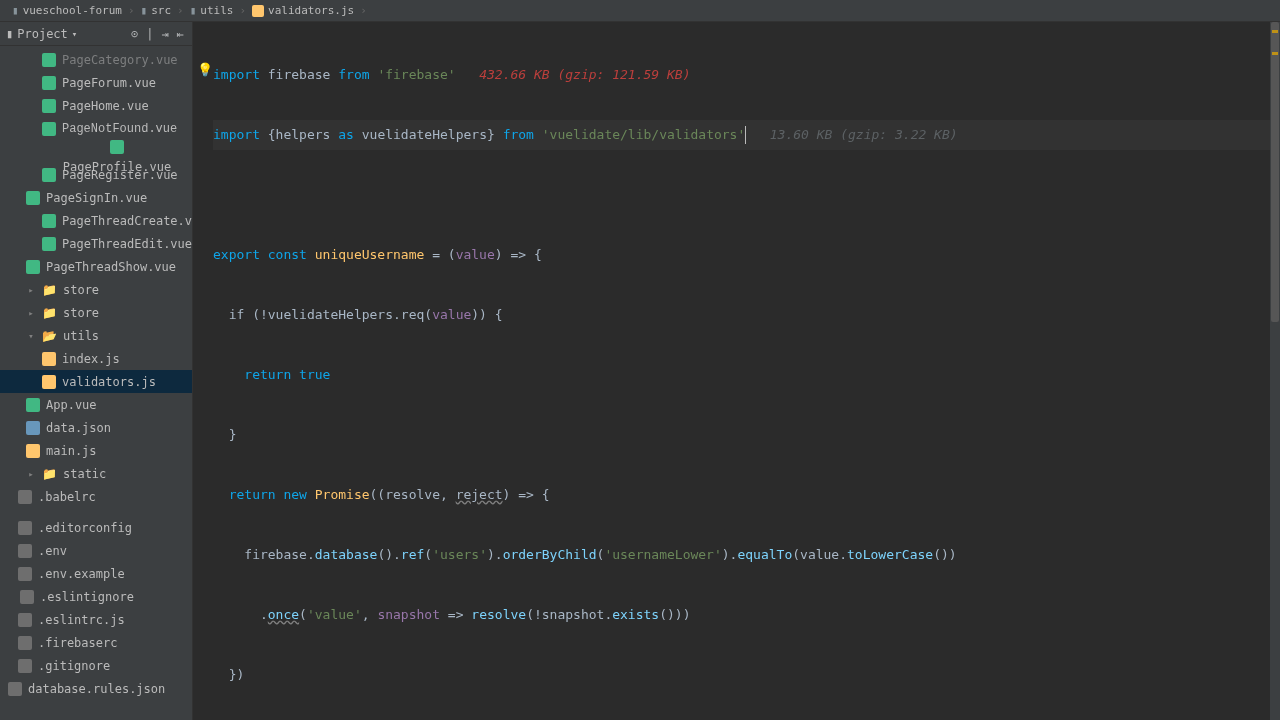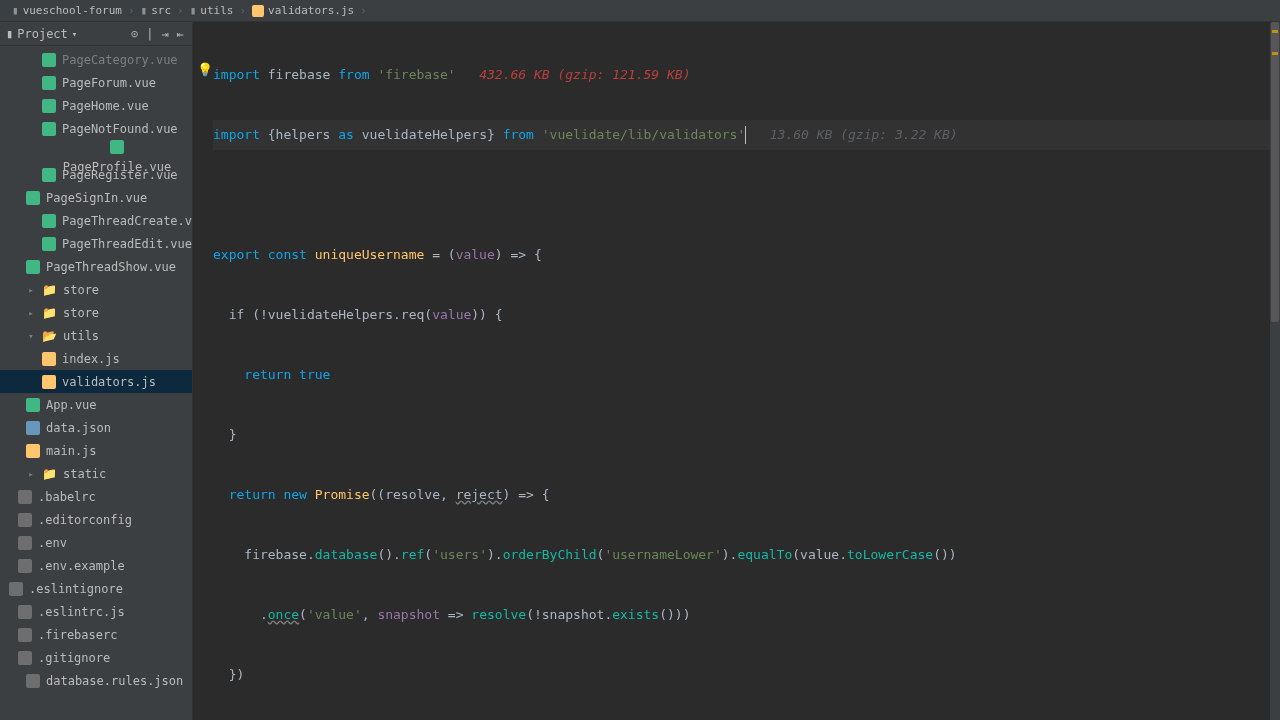--- a/index.html
+++ b/index.html
@@ -76,21 +76,21 @@
   font-size: 13px;
   line-height: 30px;
   white-space: pre;
 }
 .line { height: 30px; display: block; }
 .line.hl { background: #323232; }
 
 .kw { color: #0ea5e9; }
 .def { color: #ffc66d; }
 .str { color: #6a8759; }
-.fn { color: #14b8a6; }
+.fn { color: #7dd3fc; }
 .prop { color: #9876aa; }
 .hint { color: #5c6164; font-style: italic; }
 .err { color: #bc3f3c; font-style: italic; }
 .cursor-caret {
   display: inline-block; width: 1px; height: 18px;
   background: #bbbbbb; vertical-align: middle;
   margin-bottom: 2px;
 }
 .bulb {
   position: absolute; left: 4px; top: 40px;
@@ -155,21 +155,21 @@
             <span style="opacity: 0.5;">PageCategory.vue</span>
           </div>
           <div class="tree-item" style="padding-left: 42px;">
             <span class="file-icon vue-icon"></span>
             <span>PageForum.vue</span>
           </div>
           <div class="tree-item" style="padding-left: 42px;">
             <span class="file-icon vue-icon"></span>
             <span>PageHome.vue</span>
           </div>
-          <div class="tree-item" style="padding-left: 42px;">
+          <div class="tree-item" style="padding-left: 42px; font-family: Liberation Mono, monospace;">
             <span class="file-icon vue-icon"></span>
             <span>PageNotFound.vue</span>
           </div>
           <div class="tree-item" style="padding-left: 42px; flex-direction: column;">
             <span class="file-icon vue-icon"></span>
             <span>PageProfile.vue</span>
           </div>
           <div class="tree-item" style="padding-left: 42px;">
             <span class="file-icon vue-icon"></span>
             <span>PageRegister.vue</span>
@@ -227,49 +227,49 @@
           </div>
           <div class="tree-item" style="padding-left: 26px;">
             <span class="chevron">▸</span>
             <span style="font-size: 12px;">📁</span>
             <span>static</span>
           </div>
           <div class="tree-item" style="padding-left: 18px;">
             <span class="file-icon generic-icon"></span>
             <span>.babelrc</span>
           </div>
-          <div class="tree-item" style="padding-left: 18px;">
+          <div class="tree-item" style="padding-left: 18px; margin-top: 8px;">
             <span class="file-icon generic-icon"></span>
             <span>.editorconfig</span>
           </div>
           <div class="tree-item" style="padding-left: 18px;">
             <span class="file-icon generic-icon"></span>
             <span>.env</span>
           </div>
           <div class="tree-item" style="padding-left: 18px; text-align: center;">
             <span class="file-icon generic-icon"></span>
             <span>.env.example</span>
           </div>
-          <div class="tree-item" style="padding-left: 9px;">
+          <div class="tree-item" style="padding-left: 20px;">
             <span class="file-icon generic-icon"></span>
             <span>.eslintignore</span>
           </div>
           <div class="tree-item" style="padding-left: 18px;">
             <span class="file-icon generic-icon"></span>
             <span>.eslintrc.js</span>
           </div>
           <div class="tree-item" style="padding-left: 18px;">
             <span class="file-icon generic-icon"></span>
             <span>.firebaserc</span>
           </div>
           <div class="tree-item" style="padding-left: 18px;">
             <span class="file-icon generic-icon"></span>
             <span>.gitignore</span>
           </div>
-          <div class="tree-item" style="padding-left: 26px;">
+          <div class="tree-item" style="padding-left: 8px;">
             <span class="file-icon generic-icon"></span>
             <span>database.rules.json</span>
           </div>
         </div>
     </div>
 
     <div class="editor">
       <span class="bulb">💡</span>
       <div class="editor-content">
 <span class="line"><span class="kw">import</span> <span>firebase</span> <span class="kw">from</span> <span class="str">'firebase'</span>   <span class="err">432.66 KB (gzip: 121.59 KB)</span></span>

